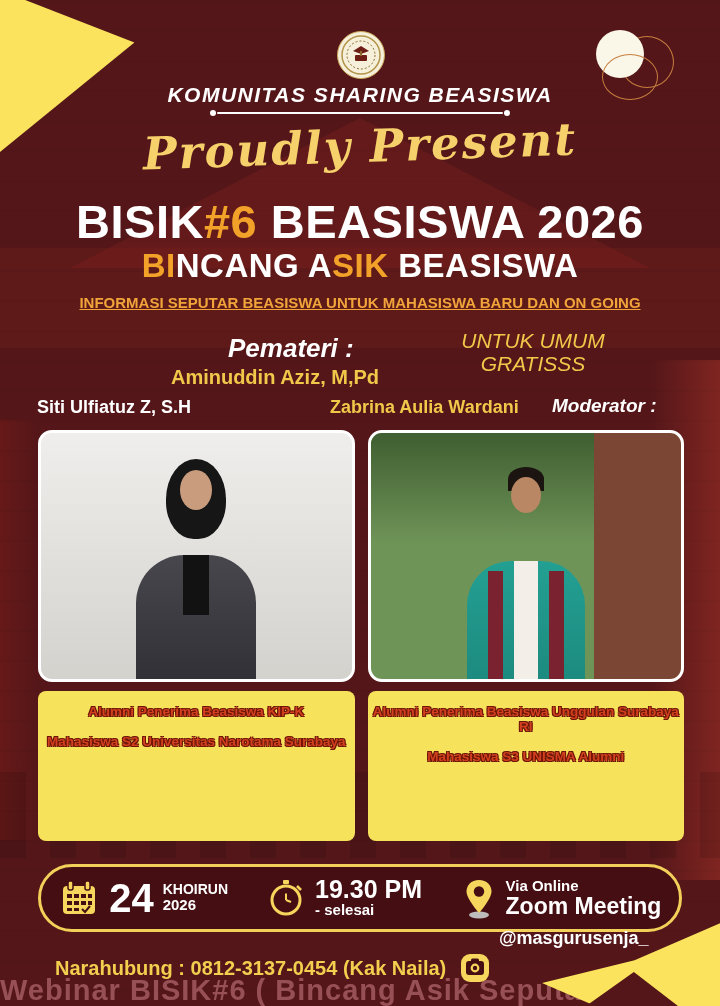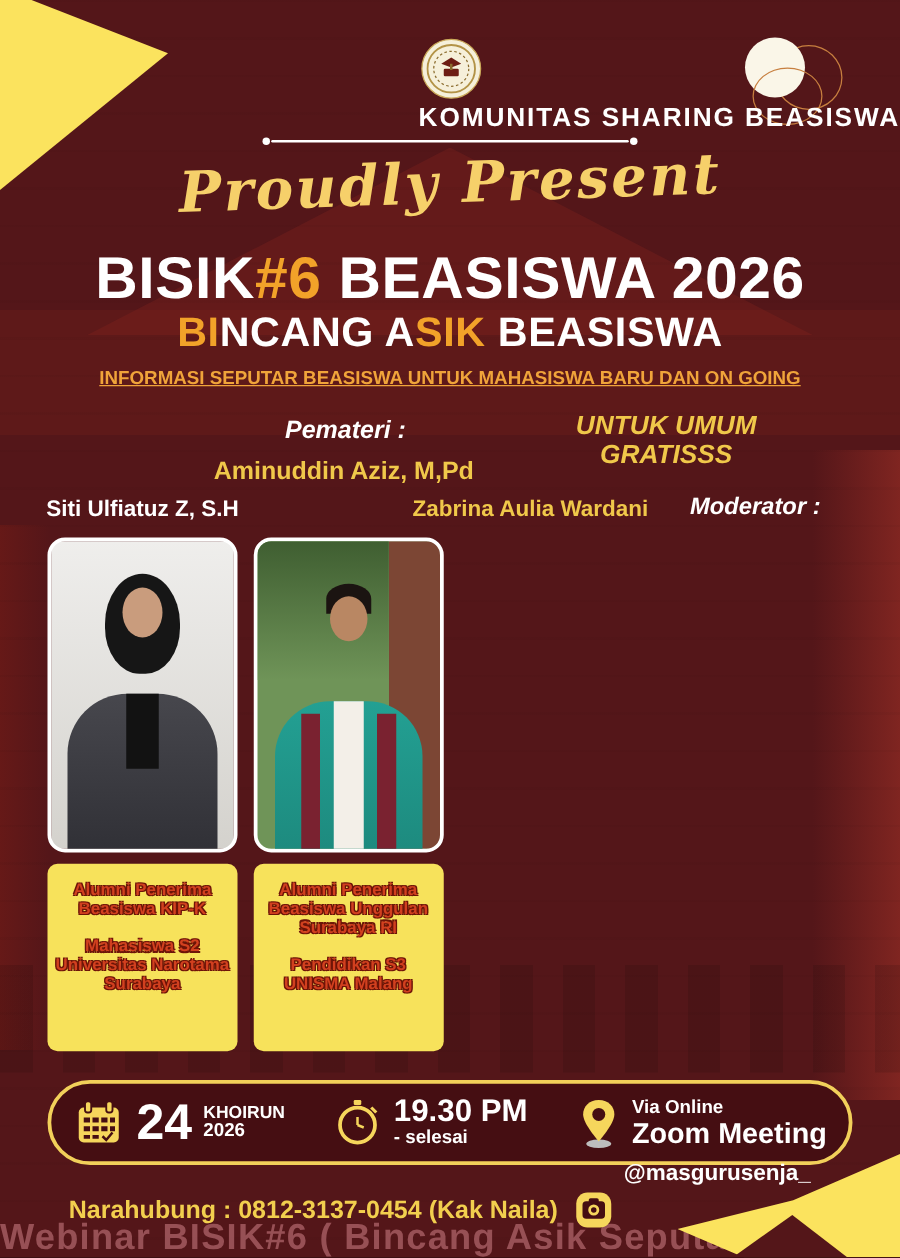--- a/index.html
+++ b/index.html
@@ -25,46 +25,46 @@
   .circle-solid{position:absolute;left:18px;top:10px;width:48px;height:48px;border-radius:50%;background:#faf6e8;}
   .circle-o1{position:absolute;left:42px;top:16px;width:52px;height:50px;border:1px solid #c77f3f;border-radius:50%;}
   .circle-o2{position:absolute;left:24px;top:34px;width:54px;height:44px;border:1px solid #c77f3f;border-radius:50%;}
   .arrow-br{position:absolute;right:0;bottom:0;width:178px;height:88px;background:#fbe35e;
     clip-path:polygon(100% 6%,100% 100%,30% 100%,0 74%,52% 48%);z-index:4;}
   .arrow-notch{position:absolute;right:42px;bottom:0;width:92px;height:34px;background:#541619;
     clip-path:polygon(0 100%,52% 0,100% 100%);z-index:5;}
   
   .logo{position:absolute;top:31px;left:337px;width:46px;height:46px;border-radius:50%;
     background:#f6f0da;border:1px solid #caa95a;display:flex;align-items:center;justify-content:center;z-index:2;}
-  .community{position:absolute;top:83px;left:0;width:100%;text-align:right;
-    font-size:21px;font-weight:bold;color:#ffffff;letter-spacing:1.5px;z-index:2;}
+  .community{position:absolute;top:83px;left:0;width:100%;text-align:center;
+    font-size:21px;font-weight:bold;color:#ffffff;letter-spacing:1.5px;z-index:2;font-style:italic;}
   .divider{position:absolute;top:112px;left:217px;width:286px;height:2px;background:#fff;border-radius:2px;z-index:2;}
   .divider::before,.divider::after{content:"";position:absolute;top:-2px;width:6px;height:6px;border-radius:50%;background:#fff;}
   .divider::before{left:-7px;}.divider::after{right:-7px;}
   .present{position:absolute;top:120px;left:0;width:100%;text-align:center;z-index:2;
     font-family:"DejaVu Serif",serif;font-style:italic;font-weight:bold;font-size:45px;
     color:#f6d06a;letter-spacing:2px;transform:rotate(-2deg);}
   .main-title{position:absolute;top:194px;left:0;width:100%;text-align:center;z-index:2;
     font-size:47px;font-weight:800;color:#ffffff;letter-spacing:.5px;}
   .sub-title{position:absolute;top:247px;left:0;width:100%;text-align:center;z-index:2;
     font-size:33px;font-weight:800;color:#ffffff;letter-spacing:.5px;}
   .accent{color:#f2a229;}
   .tagline{position:absolute;top:294px;left:0;width:100%;text-align:center;z-index:2;
     font-size:15px;font-weight:bold;color:#f0a43a;text-decoration:underline;}
   
-  .pemateri{position:absolute;top:333px;left:228px;font-size:20px;font-style:italic;font-weight:bold;color:#fff;z-index:2;}
+  .pemateri{position:absolute;top:333px;left:228px;font-size:26px;font-style:italic;font-weight:bold;color:#fff;z-index:2;}
   .free{position:absolute;top:329px;left:448px;width:170px;text-align:center;z-index:2;
-    font-size:21px;font-style:italic;font-weight:bold;color:#f0c84a;line-height:1.1;}
+    font-size:21px;font-style:italic;font-weight:normal;color:#f0c84a;line-height:1.1;}
   .s2name{position:absolute;top:366px;left:150px;width:250px;text-align:center;font-size:20px;font-weight:bold;color:#f0c84a;z-index:2;}
   .s1name{position:absolute;top:397px;left:37px;font-size:18px;font-weight:bold;color:#fff;z-index:2;}
   .s3name{position:absolute;top:397px;left:330px;font-size:18px;font-weight:bold;color:#f0c84a;z-index:2;}
   .modlabel{position:absolute;top:395px;left:552px;font-size:19px;font-weight:bold;font-style:italic;color:#fff;z-index:2;}
   
   .cards{position:absolute;top:430px;left:38px;width:646px;display:grid;
-    grid-template-columns:repeat(4,1fr);gap:13px;z-index:2;}
+    grid-template-columns:repeat(2,1fr);gap:13px;z-index:2;}
   .photo{height:252px;border:3px solid #fff;border-radius:14px;position:relative;overflow:hidden;box-sizing:border-box;}
   .ph1{background:linear-gradient(180deg,#efeeec,#d4d2cd);}
   .ph2{background:linear-gradient(90deg,#6f9458 0 72%,#7c4634 72% 100%),#6f9458;}
   .ph2::before{content:"";position:absolute;top:0;left:0;width:72%;height:45%;background:linear-gradient(180deg,#3f5e31,#6f9458);}
   .ph3{background:repeating-linear-gradient(90deg,#a87c4f 0 26px,#97693f 26px 31px);}
   .ph4{background:#fdfdfd;}
   .fig{position:absolute;inset:0;}
   .fg{position:absolute;left:50%;transform:translateX(-50%);}
   
   .p1-hijab{top:26px;width:60px;height:80px;border-radius:50% 50% 46% 46%;background:#161616;}
@@ -188,21 +188,21 @@
       <div class="photo ph2">
         <div class="fig">
           <div class="fg p2-body"></div>
           <div class="fg p2-sash"></div>
           <div class="fg p2-hair"></div>
           <div class="fg p2-face"></div>
         </div>
       </div>
       <div class="cred-box">
         <p>Alumni Penerima Beasiswa Unggulan Surabaya RI</p>
-        <p>Pendidikan S3 UNISMA Malang</p>
+        <p>Mahasiswa S3 UNISMA Alumni</p>
       </div>
     </div>
 
 
 
   </div>
 
   <div class="bar">
     <div class="bar-sec sec1">
       <svg width="42" height="42" viewBox="0 0 42 42">

